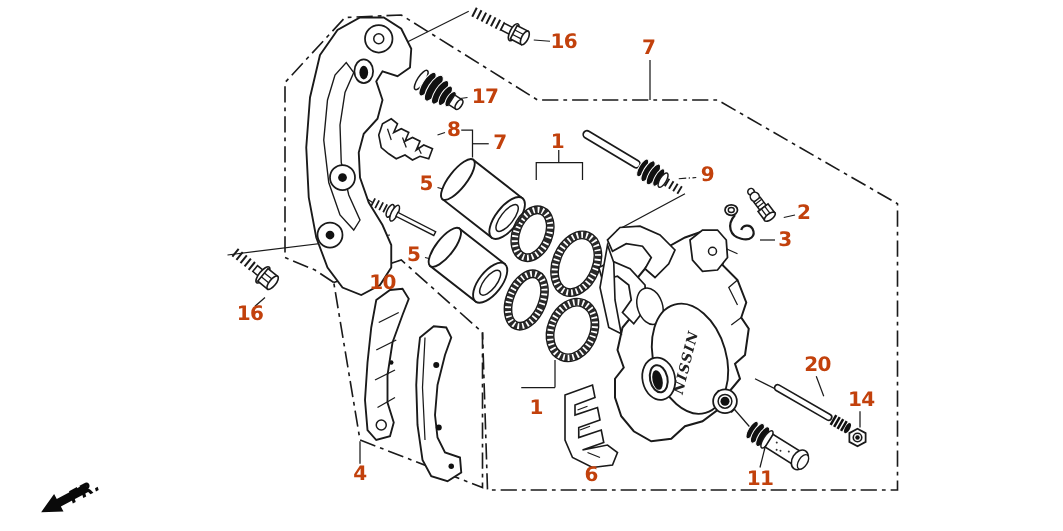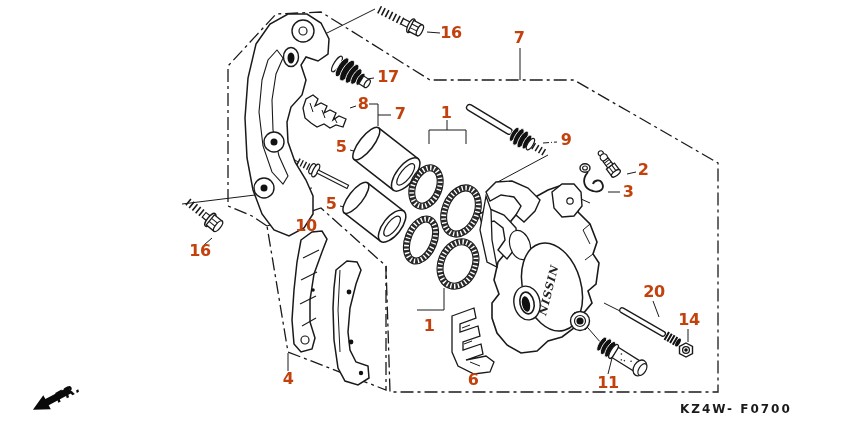--- a/index.html
+++ b/index.html
@@ -291,14 +291,13 @@
       <div class="callout" style="left: 306px; top: 193px; margin-top: 33px;">10</div>
       <div class="callout" style="left: 608px; top: 383px;">11</div>
       <div class="callout" style="left: 388px; top: 77px;">17</div>
       <div class="callout" style="left: 519px; top: 38px;">7</div>
       <div class="callout" style="left: 689px; top: 320px;">14</div>
       <div class="callout" style="left: 654px; top: 292px;">20</div>
       <div class="callout" style="left: 451px; top: 33px;">16</div>
       <div class="callout" style="left: 200px; top: 251px;">16</div>
     </div>
 
-  <div class="diagram-code">KZ4W- F0700</div>
 </div>
 
 </body></html>

